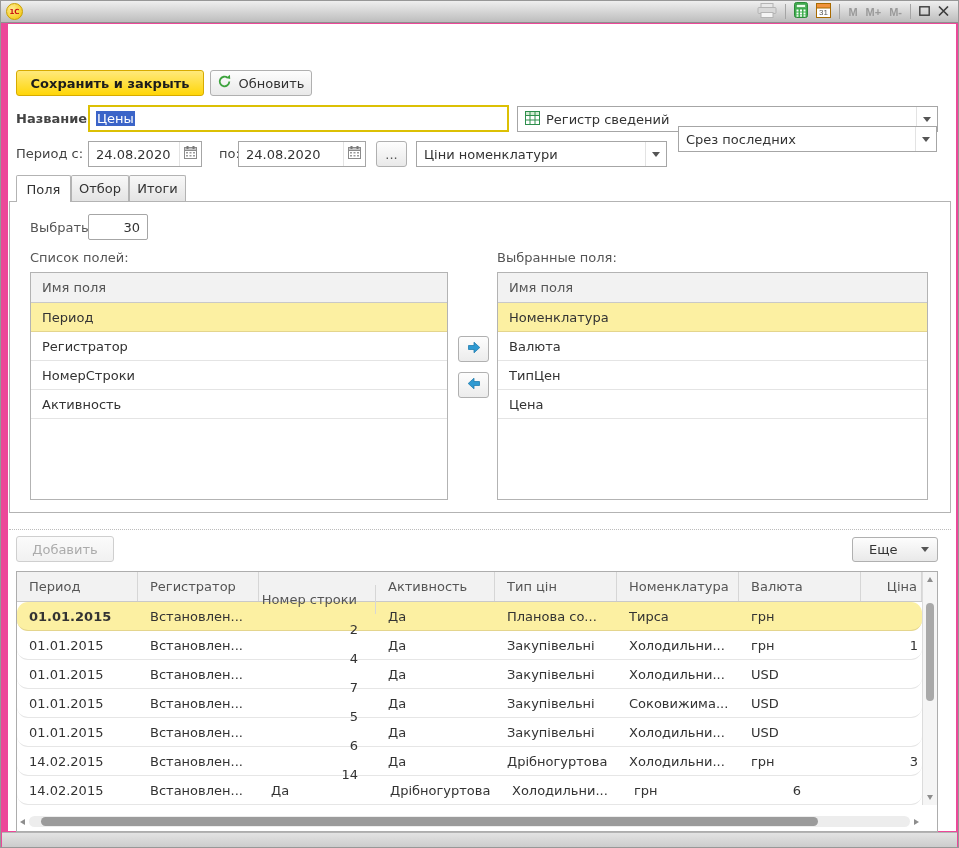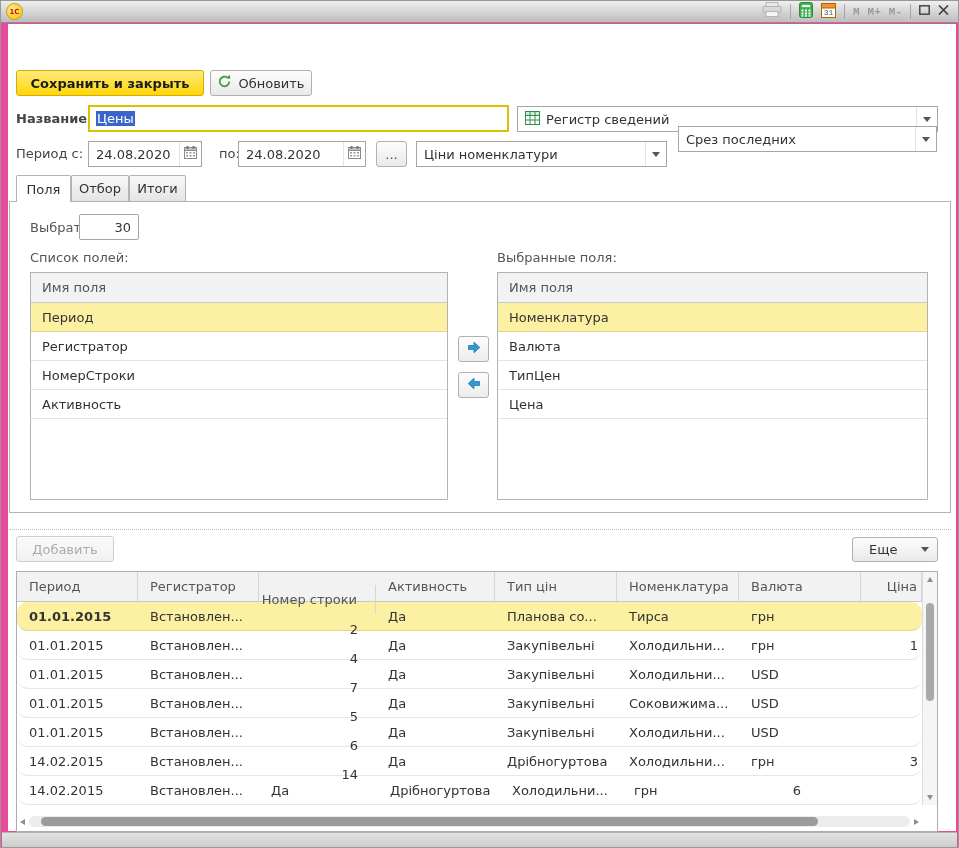--- a/index.html
+++ b/index.html
@@ -10,21 +10,21 @@
 
   
   .titlebar { position:absolute; top:0; left:0; right:0; height:22px;
     background:linear-gradient(#efefef,#bdbdbd); border-bottom:1px solid #8f8f8f;
     display:flex; align-items:center; padding:0 5px; }
   .logo { width:17px; height:17px; border-radius:50%;
     background:radial-gradient(circle at 35% 30%, #ffeb8f, #f2c100); border:1px solid #c9a000;
     color:#cc1111; font-size:7px; font-weight:bold; display:flex; align-items:center; justify-content:center; }
   .tb-right { margin-left:auto; display:flex; align-items:center; }
   .tb-btn { background:none; border:none; height:20px; padding:1px 4px; display:flex;
-    align-items:center; justify-content:center; font-family:Liberation Mono, monospace; }
+    align-items:center; justify-content:center; font-family:Liberation Sans, sans-serif; }
   .tb-mem { color:#9a9a9a; font-size:11px; font-weight:bold; }
   .tb-sep { width:1px; height:15px; background:#a5a5a5; margin:0 4px; }
 
   
   .content { position:absolute; top:23px; left:7px; right:2px; bottom:16px; background:#fff; }
   .win-footer { position:absolute; left:1px; right:1px; bottom:0; height:15px;
     background:linear-gradient(#e3e3e3,#cccccc); border-top:1px solid #b3b3b3; }
 
   .lbl { position:absolute; color:#444; white-space:nowrap; }
 
@@ -64,21 +64,21 @@
   
   .tab { position:absolute; top:151px; height:26px; border:1px solid #b3b3b3; border-bottom:none;
     background:linear-gradient(#f8f8f8,#e4e4e4); display:flex; align-items:center;
     justify-content:center; border-radius:2px 2px 0 0; z-index:1; }
   .tab.active { background:#fff; height:27px; z-index:3; }
   .tab-0 { left:8px; width:55px; } .tab-1 { left:63px; width:58px; } .tab-2 { left:121px; width:57px; }
 
   .panel { position:absolute; left:1px; top:177px; width:942px; height:312px;
     border:1px solid #b3b3b3; background:#fff; z-index:2; }
   .panel .lbl { color:#555; }
-  .select-input { position:absolute; left:69px; top:12px; width:60px; height:24px;
+  .select-input { position:absolute; left:78px; top:12px; width:60px; height:24px;
     border:1px solid #a6a6a6; border-radius:2px; text-align:right; padding:12px 7px;
     font:inherit; color:#333; background:#fff; }
 
   .list-table { position:absolute; top:70px; height:228px; border:1px solid #b3b3b3; background:#fff; overflow:hidden; }
   .list-available { left:20px; width:418px; }
   .list-chosen { left:487px; width:431px; }
   .list-header { height:30px; background:#f2f2f2; border-bottom:1px solid #c9c9c9;
     display:flex; align-items:center; padding:0 11px; color:#555; }
   .list-row { height:29px; display:flex; align-items:center; padding:0 11px; border-bottom:1px solid #e4e4e4; }
   .list-row.selected { background:#fcf0a2; border-bottom-color:#e4d58d; }

